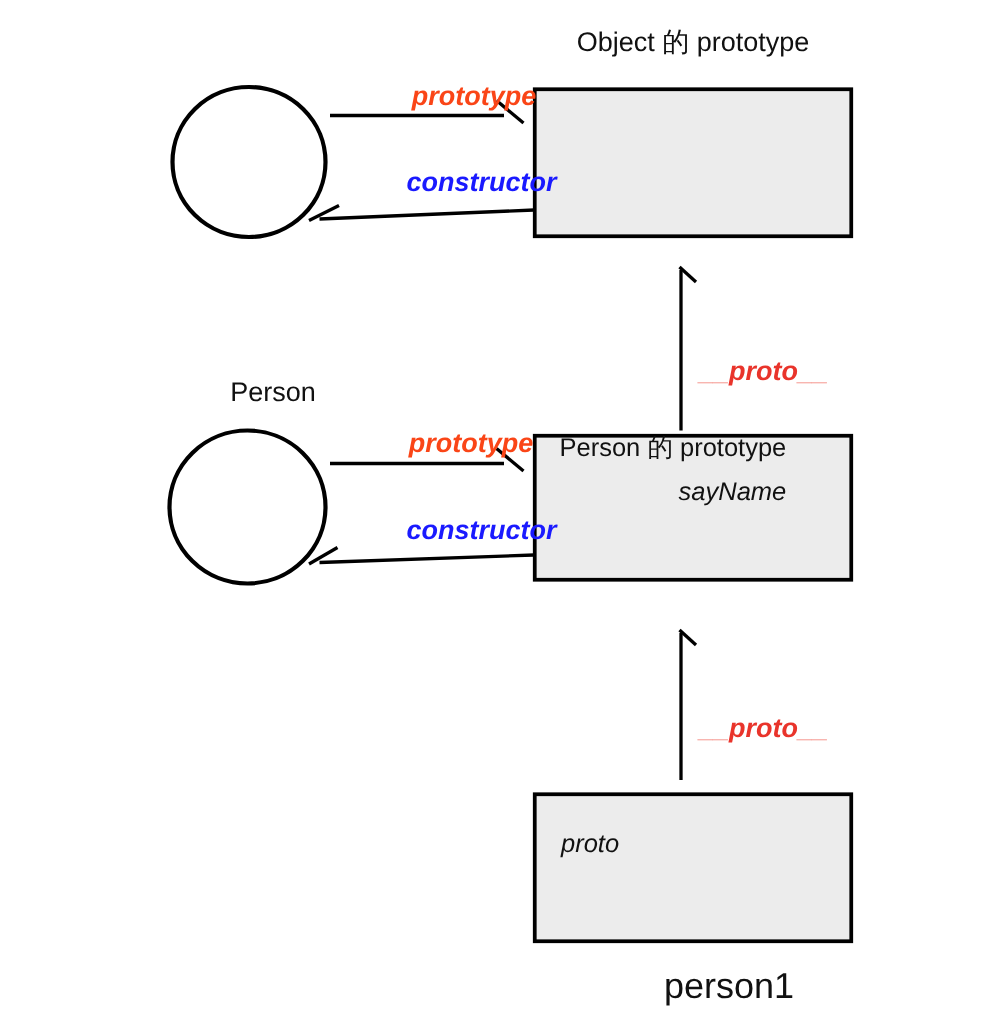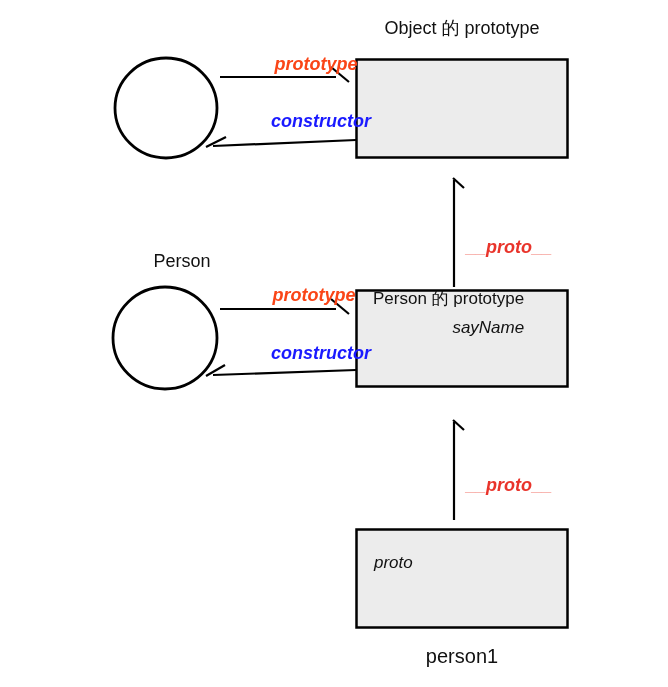--- a/index.html
+++ b/index.html
@@ -47,21 +47,21 @@
   .edge-constructor{color:var(--constructor-label);}
   .proto-label{color:var(--proto-label);font-size:18px;font-style:italic;font-weight:700;margin-top:21px;}
   .proto-label .us{color:var(--proto-underscore);}
   .box-content{
     position:absolute;
     font-size:17px;
     line-height:29px;
     color:var(--text);
   }
   .italic{font-style:italic;text-align:right;}
-  .caption{font-size:20px;}
+  .caption{font-size:24px;margin-left:24px;}
 </style>
 </head>
 <body>
 
 <div class="canvas">
 
   <svg width="668" height="687" viewBox="0 0 668 687">
 
     <ellipse class="node-circle" cx="166" cy="108" rx="51" ry="50"></ellipse>
     <ellipse class="node-circle" cx="165" cy="338" rx="52" ry="51"></ellipse>

